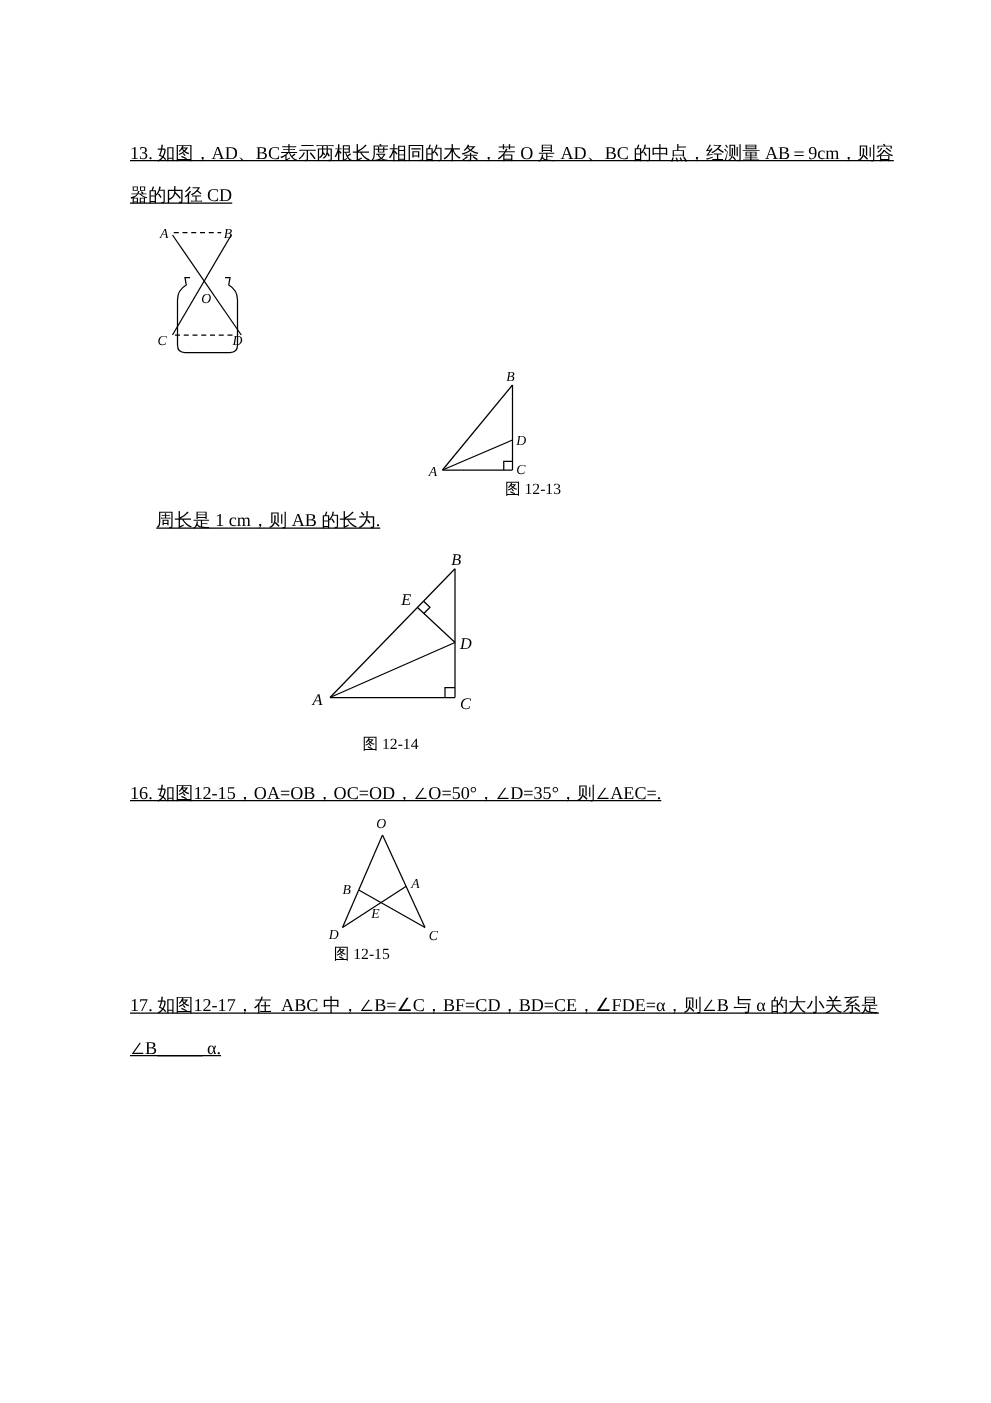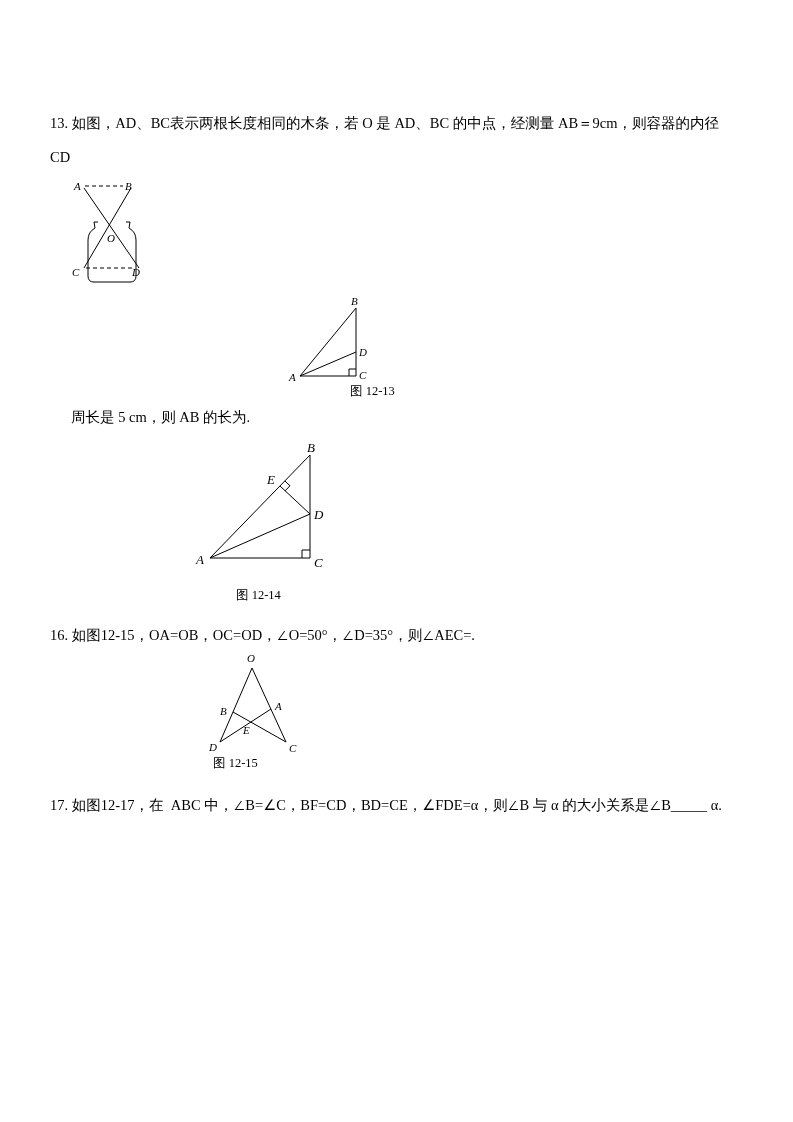--- a/index.html
+++ b/index.html
@@ -4,24 +4,25 @@
 <style>
   * { margin: 0; padding: 0; box-sizing: border-box; }
   html, body { background: #ffffff; }
   .page {
     position: relative;
     width: 793px;
     height: 1122px;
     margin: 0 auto;
     background: #ffffff;
     overflow: hidden;
-    padding: 106px 70px 0 50px;
+    padding: 106px 70px 0 104px;
     font-family: "Liberation Serif", serif;
     font-size: 14.5px;
     color: #000000;
+    text-decoration: underline;
   }
   .line { line-height: 34px; white-space: pre-wrap; }
   .cont { padding-left: 21px; }
   svg.fig { display: block; }
   svg.fig line, svg.fig path, svg.fig polyline {
     stroke: #000; stroke-width: 1; fill: none;
   }
   .dashed { stroke-dasharray: 4 3; }
   .lbl { font-family: "Liberation Serif", serif; font-style: italic; font-size: 11px; fill: #000; }
   .lbl-lg { font-size: 13px; }
@@ -66,21 +67,21 @@
       <polyline points="61,80 61,73 68,73"></polyline>
       <text class="lbl" x="63" y="9">B</text>
       <text class="lbl" x="71" y="60">D</text>
       <text class="lbl" x="71" y="83">C</text>
       <text class="lbl" x="1" y="85">A</text>
       <text class="cap" x="62" y="99">图 12-13</text>
     </svg>
   </section>
 
   <section>
-    <p class="line cont">周长是 5 cm，则 AB 的长为.</p>
+    <p class="line cont">周长是 1 cm，则 AB 的长为.</p>
 
     <svg class="fig fig15" width="150" height="164" viewBox="0 0 150 164">
       <line x1="15" y1="116" x2="115" y2="13"></line>
       <line x1="115" y1="13" x2="115" y2="116"></line>
       <line x1="15" y1="116" x2="115" y2="116"></line>
       <line x1="15" y1="116" x2="115" y2="72"></line>
       <line x1="85" y1="44" x2="115" y2="72"></line>
       <polyline points="89.9,39 95,43.8 90.1,48.8"></polyline>
       <polyline points="107,116 107,108 115,108"></polyline>
       <text class="lbl lbl-lg" x="112" y="10">B</text>

